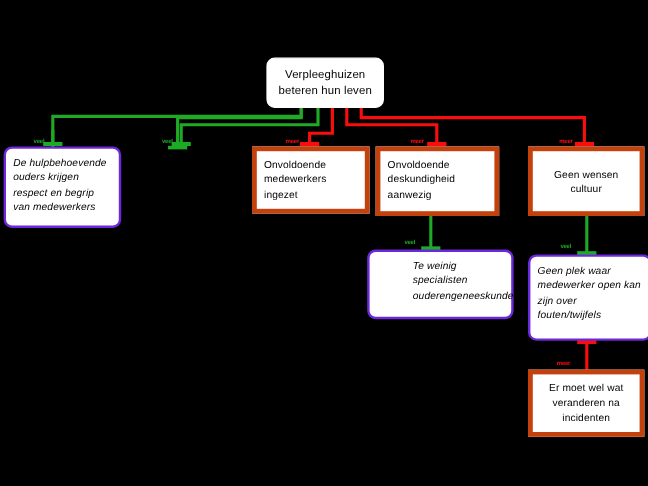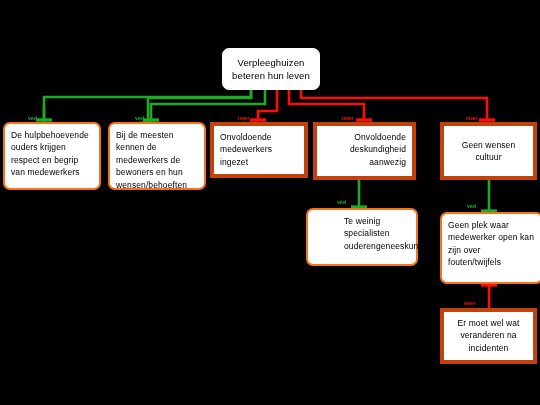--- a/index.html
+++ b/index.html
@@ -35,22 +35,23 @@
     z-index: 5;
   }
   .node.root {
     border: 1px solid #ffffff;
     border-radius: 7px;
     font-size: 9.5px;
     line-height: 13px;
     padding: 6px 10px;
   }
   .node.green {
-    border: 2px solid #f97316;
+    border: 2px solid #6d28d9;
     border-radius: 7px;
+    font-style: italic;
   }
   .node.red {
     border: 4px solid #c2410c;
     border-radius: 0px;
   }
   .node.center-text {
     text-align: center;
     display: flex;
     align-items: center;
     justify-content: center;
@@ -125,37 +126,34 @@
   </svg>
 
   <div class="node root center-text" style="left:222px; top:48px; width:98px; height:42px;">
     <span>Verpleeghuizen beteren hun leven</span>
   </div>
 
   <div class="node green" style="left:3px; top:122px; width:98px; height:68px;">
     <span>De hulpbehoevende ouders krijgen respect en begrip van medewerkers</span>
   </div>
 
-  <div class="node green" style="left:108px; top:122px; width:98px; height:68px;">
-    <span>Bij de meesten kennen de medewerkers de bewoners en hun wensen/behoeften</span>
-  </div>
 
   <div class="node red" style="left:210px; top:122px; width:98px; height:56px;">
     <span>Onvoldoende medewerkers ingezet</span>
   </div>
 
-  <div class="node red" style="left:313px; top:122px; width:103px; height:58px;text-align:right;">
+  <div class="node red" style="left:313px; top:122px; width:103px; height:58px;">
     <span>Onvoldoende deskundigheid aanwezig</span>
   </div>
 
   <div class="node red center-text" style="left:440px; top:122px; width:97px; height:58px;">
     <span>Geen wensen cultuur</span>
   </div>
 
-  <div class="node green" style="left:306px; top:208px; width:112px; height:58px;padding-left:36px;">
+  <div class="node green" style="left:306px; top:208px; width:122px; height:58px;padding-left:36px;">
     <span>Te weinig specialisten ouderengeneeskunde</span>
   </div>
 
   <div class="node green" style="left:440px; top:212px; width:103px; height:72px;">
     <span>Geen plek waar medewerker open kan zijn over fouten/twijfels</span>
   </div>
 
   <div class="node red" style="left:440px; top:308px; width:97px; height:56px;text-align:center;">
     <span>Er moet wel wat veranderen na incidenten</span>
   </div>

